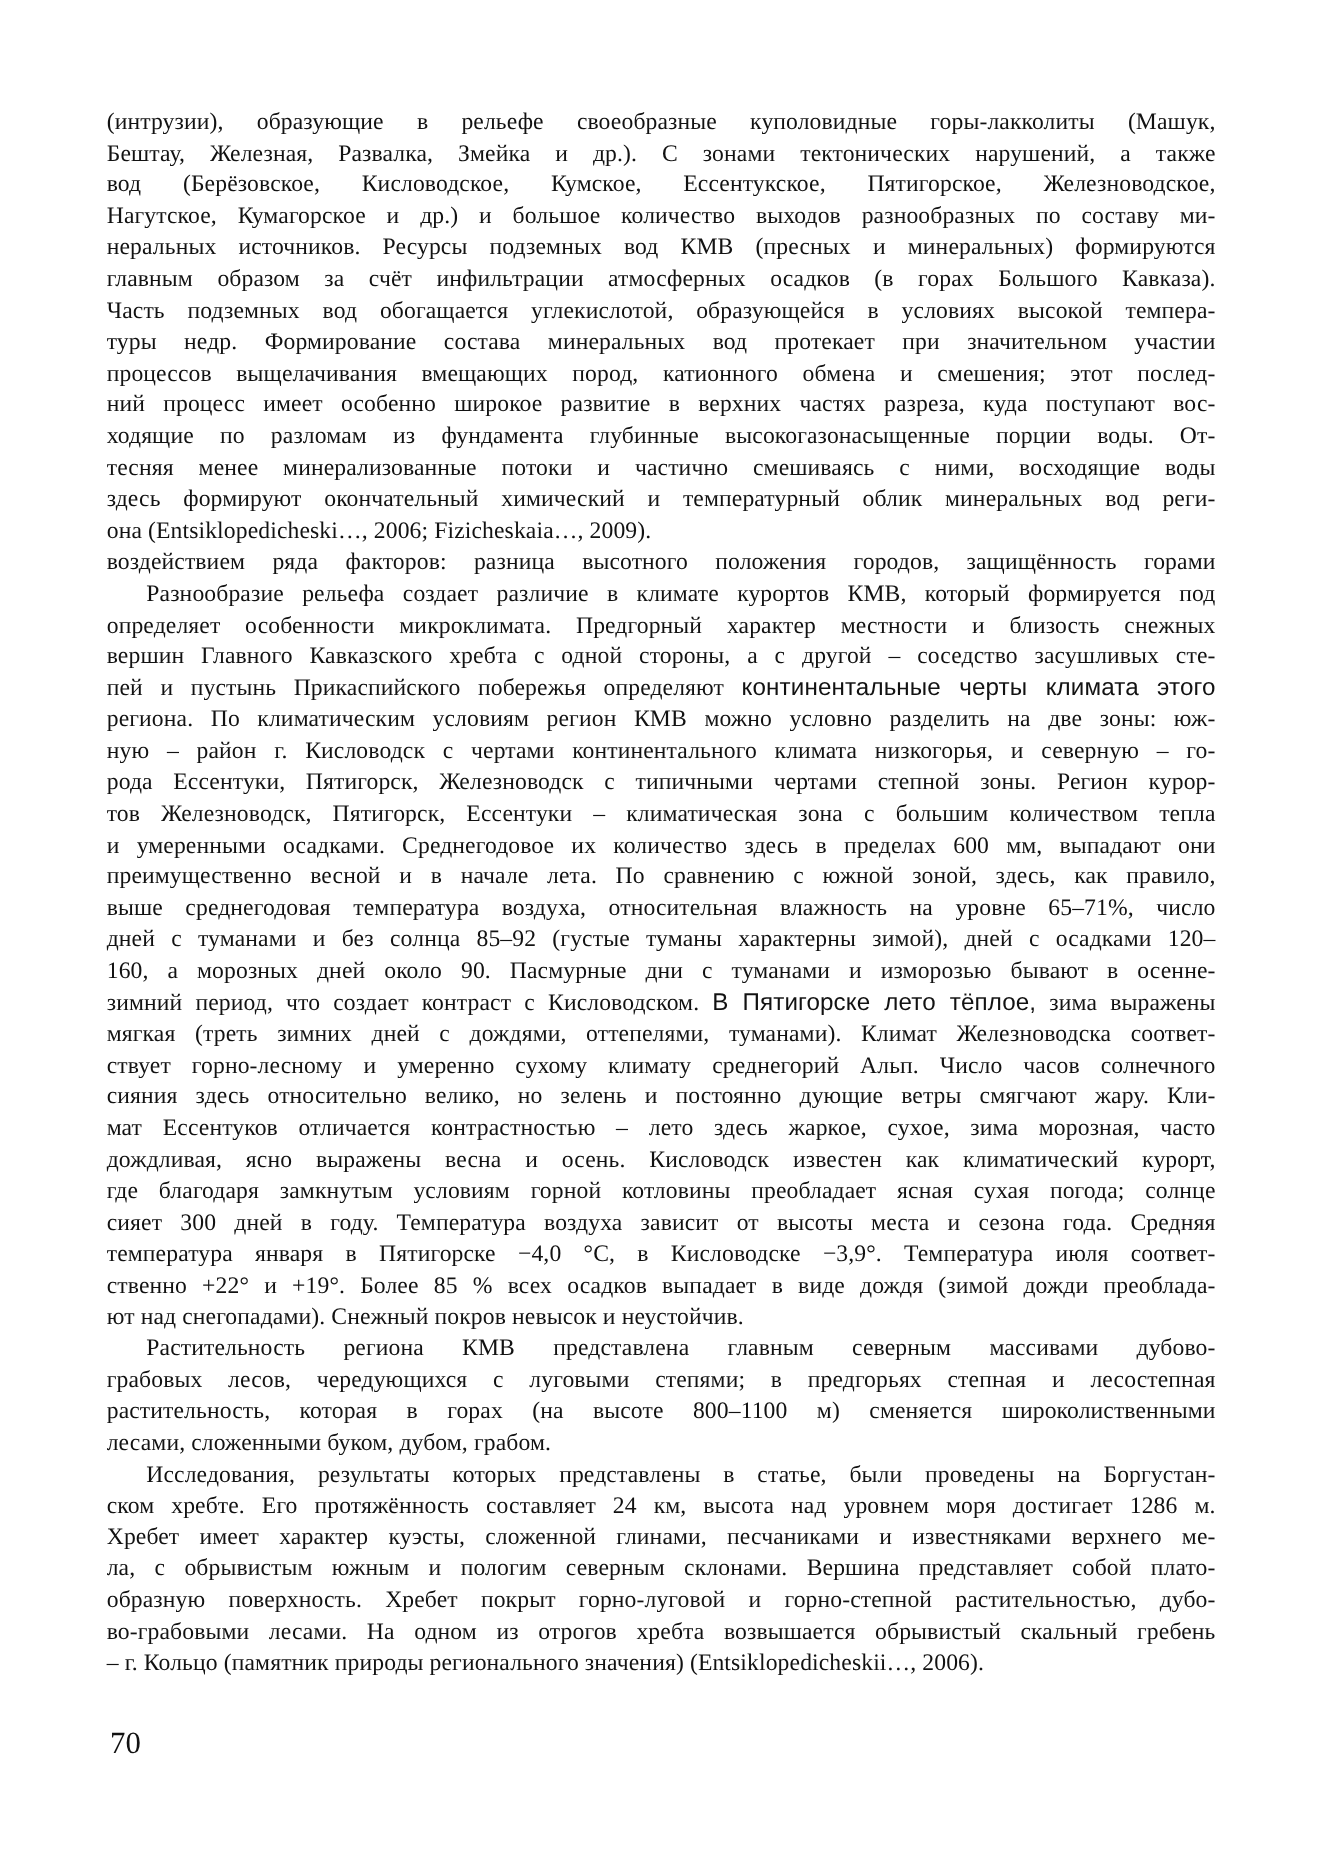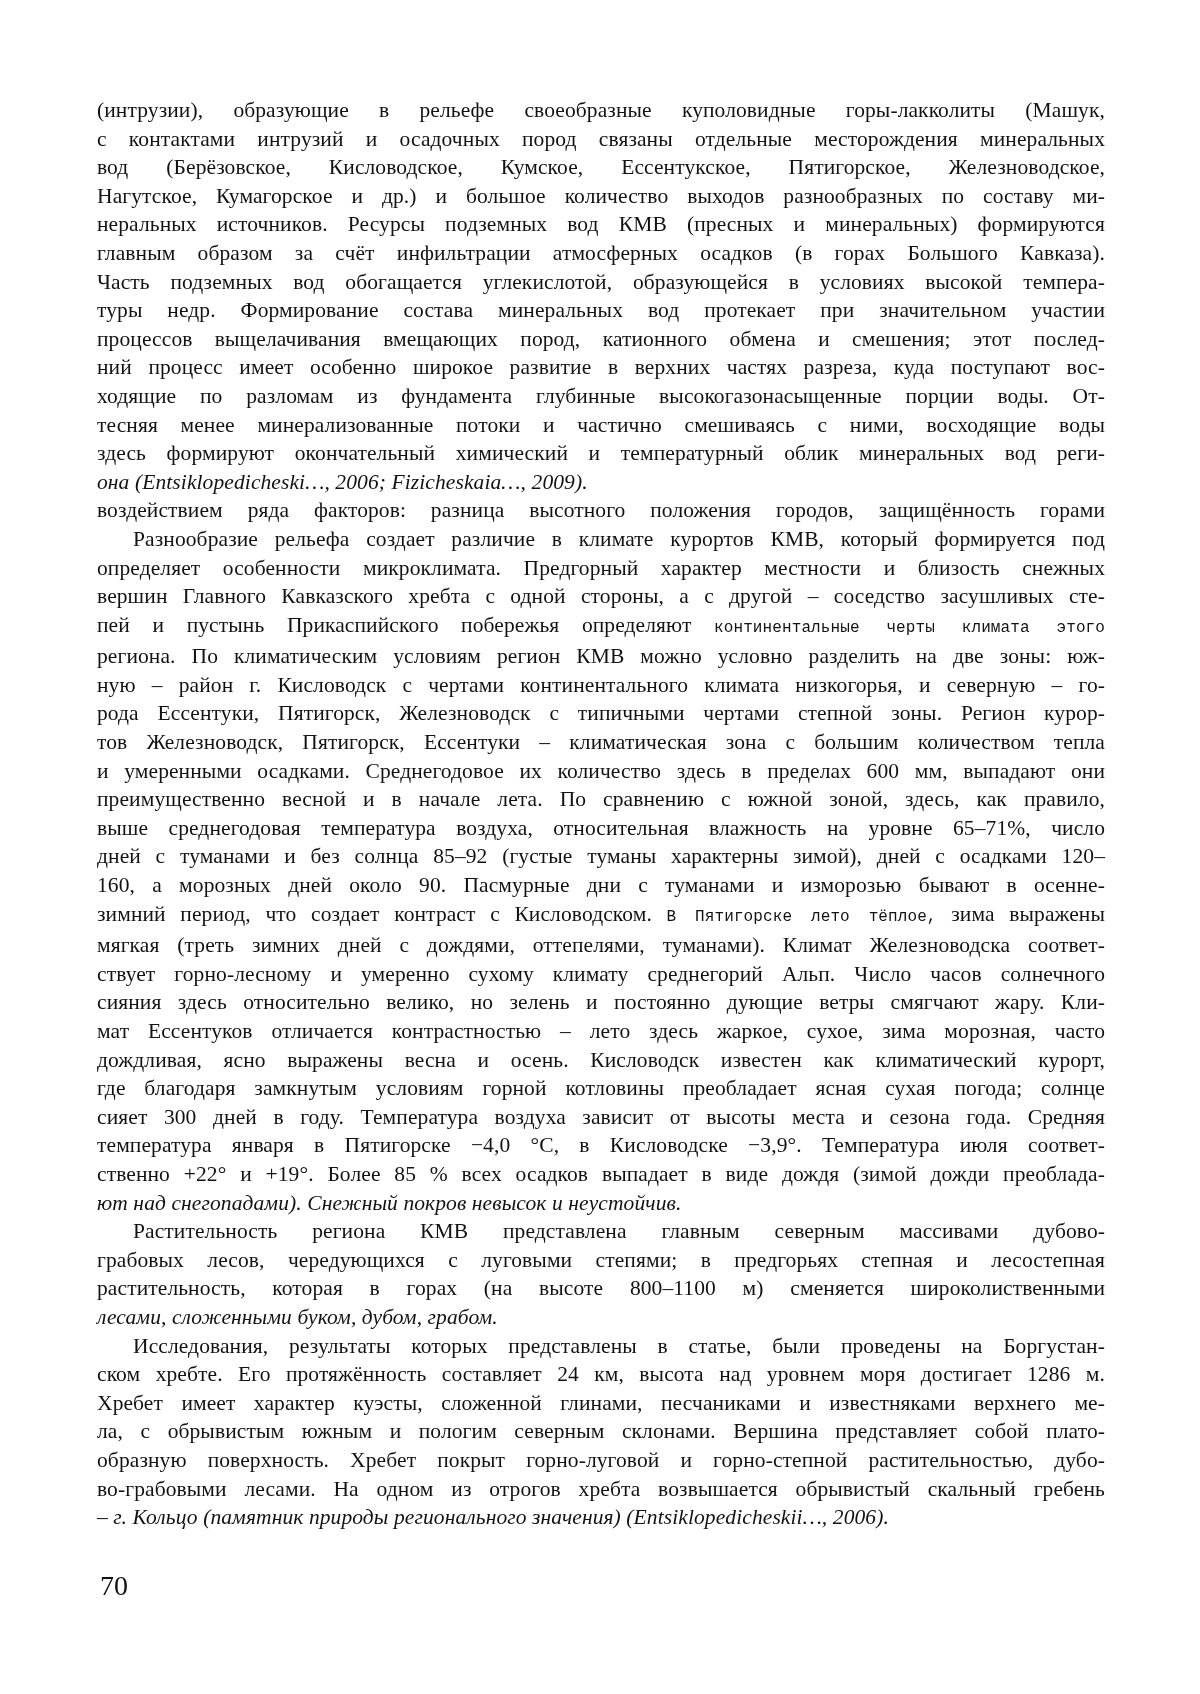--- a/index.html
+++ b/index.html
@@ -36,47 +36,46 @@
     font-size: 21.5px;
     line-height: 28.6px;
     white-space: normal;
     text-align: justify;
     text-align-last: justify;
     -moz-text-align-last: justify;
     letter-spacing: 0.1px;
   }
   .line.last {
     text-align-last: left;
-    font-style: italic;
     -moz-text-align-last: left;
   }
   .line.indent {
     text-indent: 36px;
   }
   .sans {
-    font-family: Liberation Mono, monospace;
-    font-size: 16px;
+    font-family: Liberation Sans, sans-serif;
+    font-size: 22px;
   }
   .page-number {
     position: absolute;
     left: 100px;
     top: 1572px;
     font-size: 28px;
     line-height: 28px;
     text-align: left;
   }
 </style>
 </head>
 <body>
 
 <div class="page">
   <div class="text-block">
       <div class="paragraph">
         <div class="line">(интрузии), образующие в рельефе своеобразные куполовидные горы-лакколиты (Машук,</div>
-        <div class="line">с контактами интрузий и осадочных пород связаны отдельные месторождения минеральных</div>
+        <div class="line">Бештау, Железная, Развалка, Змейка и др.). С зонами тектонических нарушений, а также</div>
         <div class="line">вод (Берёзовское, Кисловодское, Кумское, Ессентукское, Пятигорское, Железноводское,</div>
         <div class="line">Нагутское, Кумагорское и др.) и большое количество выходов разнообразных по составу ми-</div>
         <div class="line">неральных источников. Ресурсы подземных вод КМВ (пресных и минеральных) формируются</div>
         <div class="line">главным образом за счёт инфильтрации атмосферных осадков (в горах Большого Кавказа).</div>
         <div class="line">Часть подземных вод обогащается углекислотой, образующейся в условиях высокой темпера-</div>
         <div class="line">туры недр. Формирование состава минеральных вод протекает при значительном участии</div>
         <div class="line">процессов выщелачивания вмещающих пород, катионного обмена и смешения; этот послед-</div>
         <div class="line">ний процесс имеет особенно широкое развитие в верхних частях разреза, куда поступают вос-</div>
         <div class="line">ходящие по разломам из фундамента глубинные высокогазонасыщенные порции воды. От-</div>
         <div class="line">тесняя менее минерализованные потоки и частично смешиваясь с ними, восходящие воды</div>

